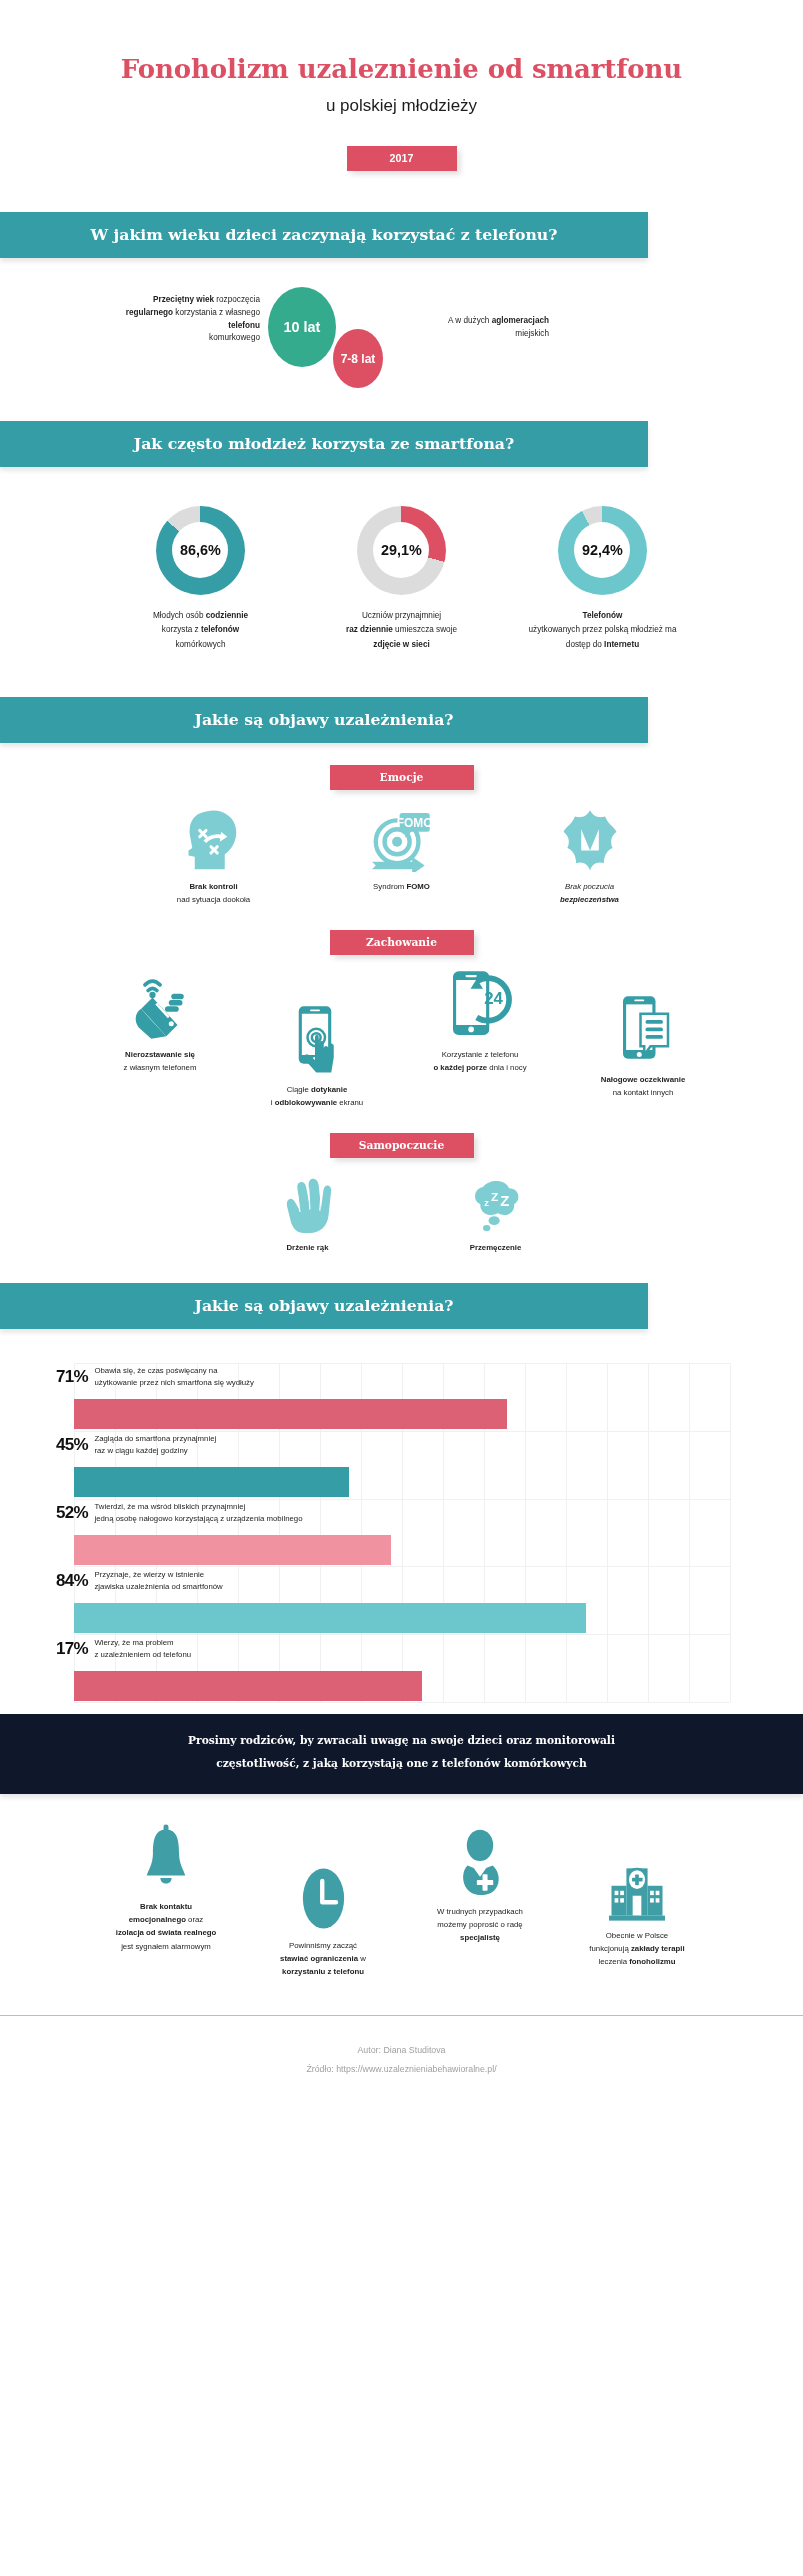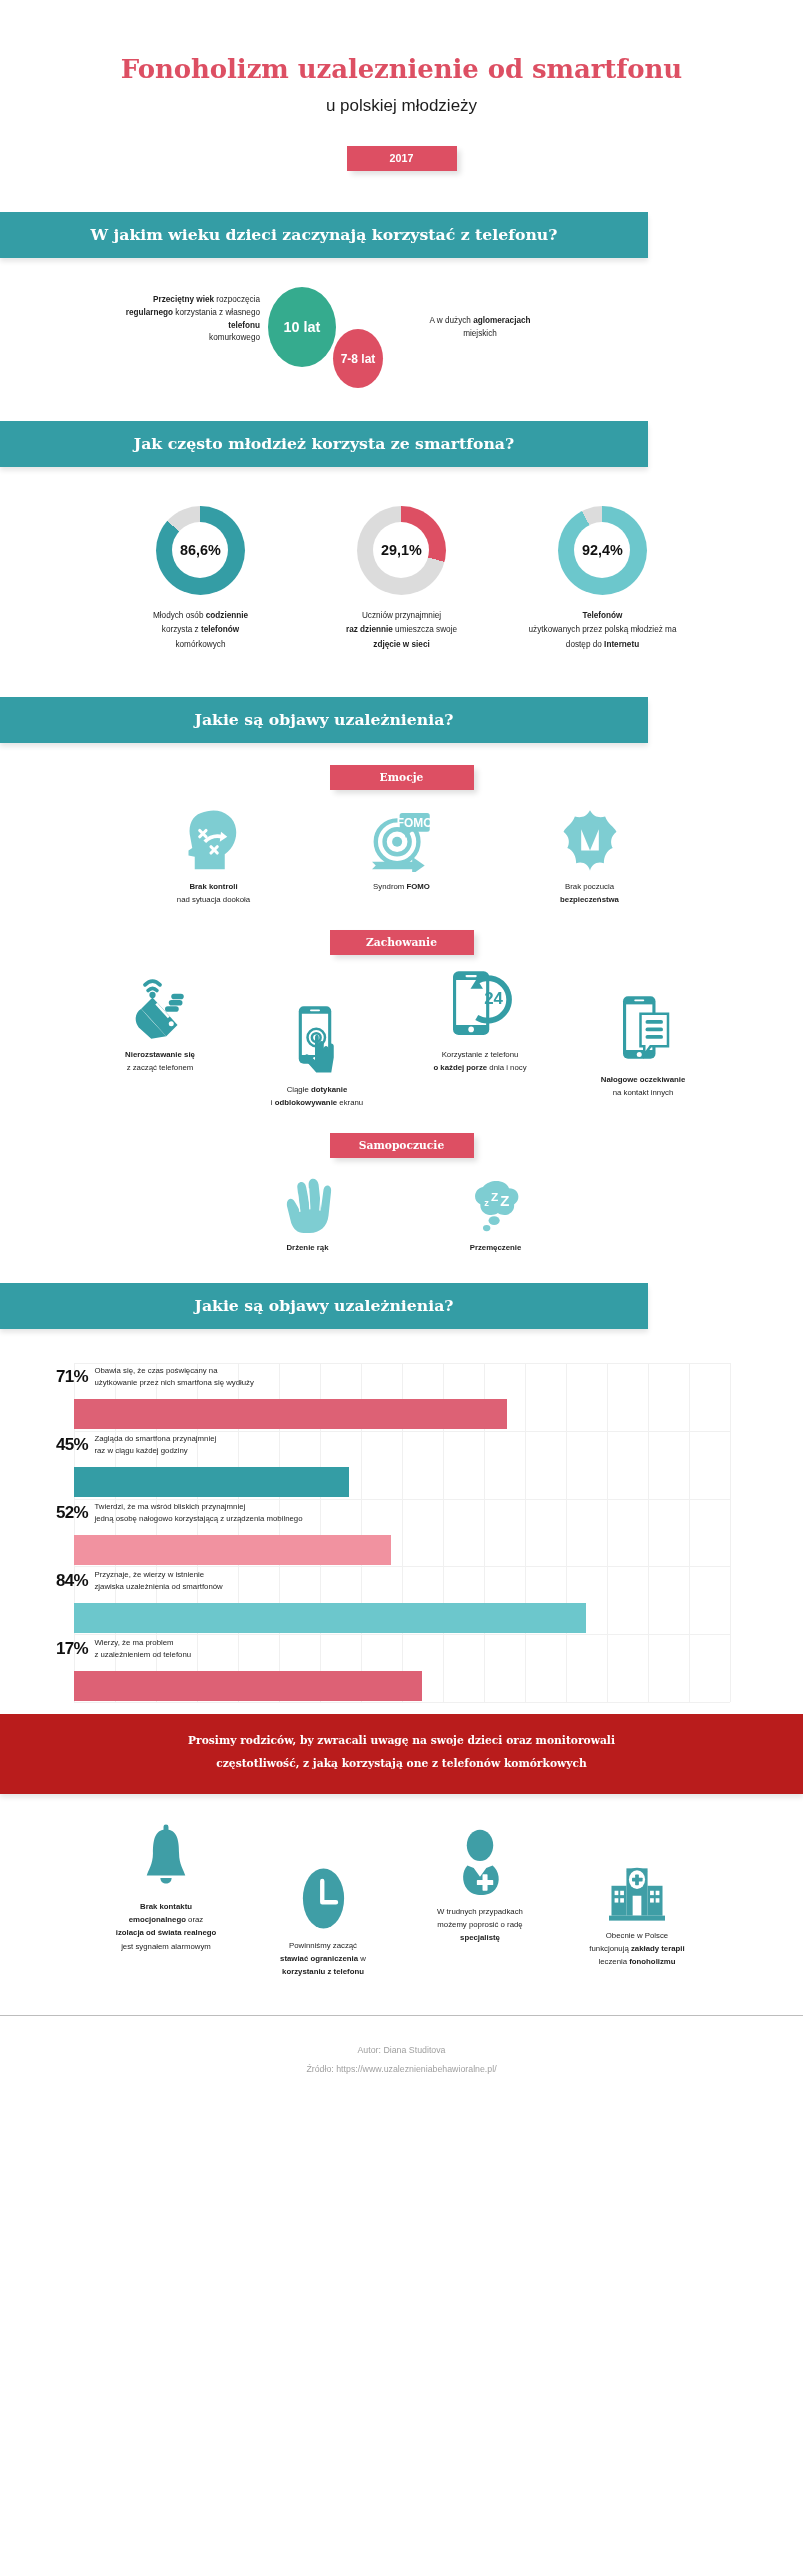--- a/index.html
+++ b/index.html
@@ -78,21 +78,21 @@
     margin-top: 22.6px;
   }
   .age-note {
     position: absolute;
     font-size: 8.2px;
     line-height: 1.55;
     color: #1d1d1d;
   }
   .age-note b { font-weight: bold; }
   .age-note.left { left: 122px; top: 14px; width: 138px; text-align: right; }
-  .age-note.right { left: 411px; top: 35px; width: 138px; text-align: center; }
+  .age-note.right { left: 411px; top: 35px; width: 138px; text-align: right; }
   .bubble {
     position: absolute;
     display: flex;
     align-items: center;
     justify-content: center;
     color: #ffffff;
     font-weight: bold;
   }
   .bubble.green {
     left: 268px; top: 6.3px;
@@ -182,21 +182,21 @@
     font-weight: bold;
     font-size: 17px;
     color: #111;
     letter-spacing: -0.6px;
   }
   .bar-txt { font-size: 7.8px; line-height: 1.55; color: #1d1d1d; }
 
   
   .cta {
     width: 803px;
-    background: #b91c1c;
+    background: #0f172a;
     color: #ffffff;
     text-align: center;
     font-family: "DejaVu Serif", serif;
     font-weight: bold;
     font-size: 10.7px;
     line-height: 2.1;
     padding: 16.3px 0 19px;
     box-shadow: 0 4.4px 5px rgba(0,0,0,0.10);
     position: relative;
     z-index: 2;
@@ -318,21 +318,21 @@
         <text x="76" y="29" font-family="'Liberation Sans',sans-serif" font-size="19" font-weight="bold" fill="#fff" text-anchor="middle">FOMO</text>
         <path d="M58 34 L72 34 L62 46 Z" fill="#7ecdd2"></path>
         <path d="M8 84 L72 84 L72 76 L92 90 L72 104 L72 96 L8 96 L14 90 Z" fill="#7ecdd2"></path>
       </svg>
     </div>
     <div class="icon-cap">
       <span>Syndrom </span><b>FOMO</b>
     </div>
   </div>
 
-  <div class="icon-cell" style="width:188px;">
+  <div class="icon-cell" style="width:188px;font-style:italic;">
     <div class="glyph" style="height:63px;">
       <svg width="58" height="63" viewBox="0 0 92 100">
         <path d="M46 2 C40 14 30 14 22 12 C18 24 8 28 4 36 C14 44 14 54 10 62 C20 66 24 76 24 86 C34 82 44 88 46 98 C48 88 58 82 68 86 C68 76 72 66 82 62 C78 54 78 44 88 36 C84 28 74 24 70 12 C62 14 52 14 46 2 Z" fill="#7ecdd2"></path>
         <path d="M32 32 L46 66 L32 66 Z" fill="#fff"></path>
         <path d="M60 32 L60 66 L46 66 Z" fill="#fff"></path>
       </svg>
     </div>
     <div class="icon-cap">
       <span>Brak poczucia</span><br>
       <b>bezpieczeństwa</b>
@@ -357,21 +357,21 @@
         <path d="M18 60 C8 66 6 80 14 90 L34 108 L58 104 L30 74 Z" fill="#349da5"></path>
         <g fill="#349da5">
           <rect x="56" y="56" width="22" height="9" rx="4.5"></rect>
           <rect x="62" y="46" width="22" height="9" rx="4.5"></rect>
           <rect x="66" y="36" width="20" height="9" rx="4.5"></rect>
         </g>
       </svg>
     </div>
     <div class="icon-cap">
       <b>Nierozstawanie się</b><br>
-      <span>z zacząć telefonem</span>
+      <span>z własnym telefonem</span>
     </div>
   </div>
 
   <div class="icon-cell" style="width:157px; padding-top:35px;">
     <div class="glyph" style="height:69px;">
       <svg width="55" height="70" viewBox="0 0 88 112">
         <rect x="14" y="2" width="52" height="92" rx="8" fill="#349da5"></rect>
         <rect x="19" y="14" width="42" height="66" fill="#fff"></rect>
         <rect x="32" y="7" width="16" height="3" rx="1.5" fill="#fff"></rect>
         <circle cx="40" cy="87" r="4" fill="#fff"></circle>

